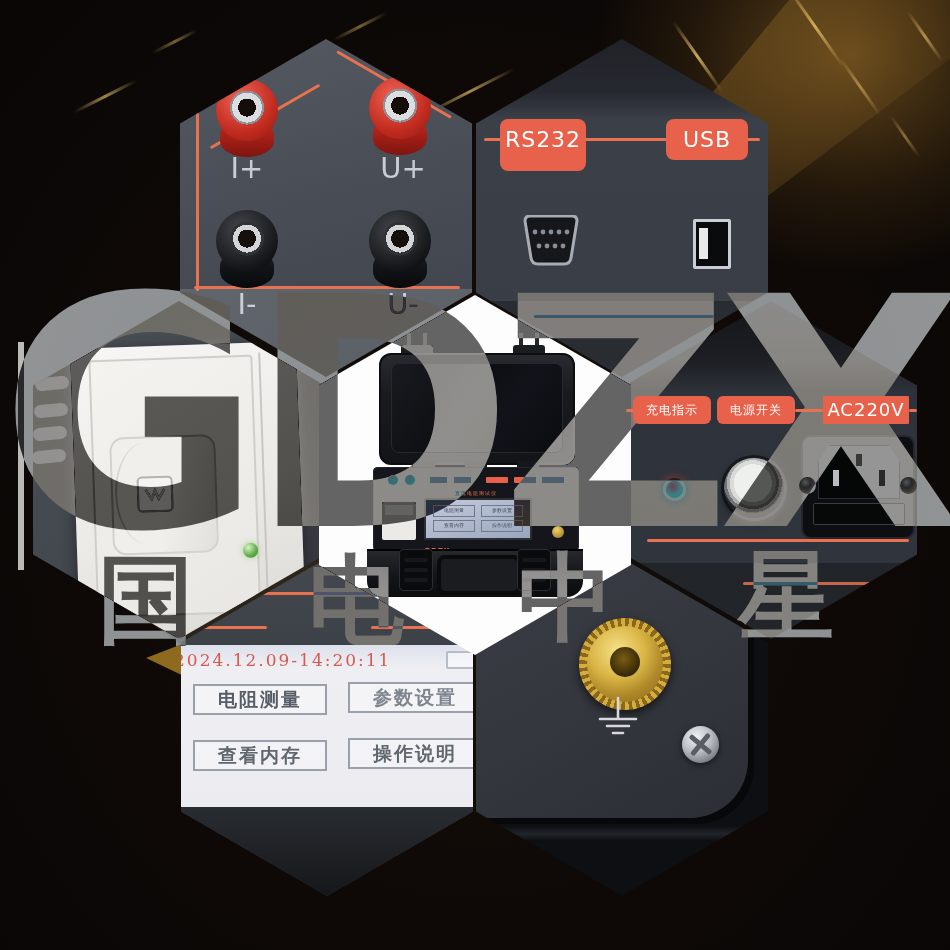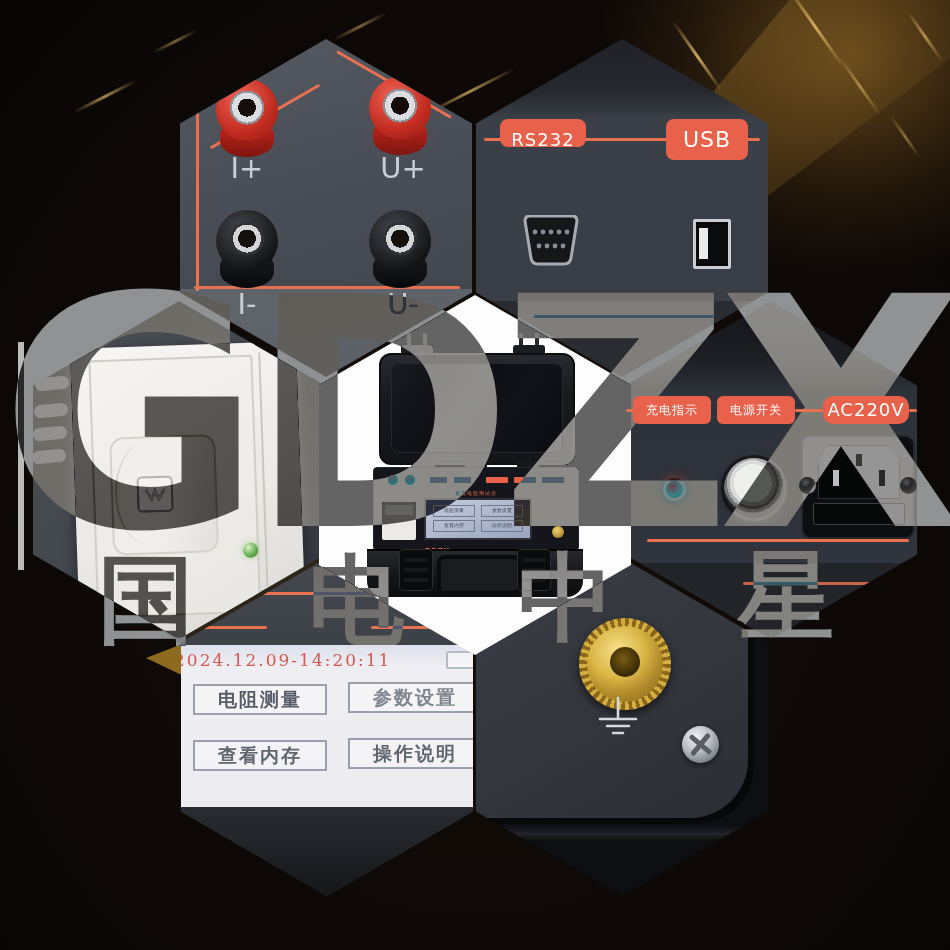--- a/index.html
+++ b/index.html
@@ -87,21 +87,21 @@
         <div class="cap"></div>
       </div>
     <div class="abs" style="left:0;top:250px;width:292px;height:88px;background:rgba(255,255,255,.15);"></div>
     <div class="post-label" style="left:35px;top:248px;">I-</div>
     <div class="post-label" style="left:191px;top:248px;">U-</div>
   </div>
 
   <div class="hex" style="left:476px;top:39px;width:292px;height:338px;
               background:linear-gradient(180deg,#202228 0,#26282f 52px,#3b3f47 80px,#393d45 100%);">
     <div class="ol" style="left:8px;top:99px;width:276px;"></div>
-    <div class="olabel" style="left:24px;top:80px;width:86px;height:28px;line-height:41px;font-size:18px;">RS232</div>
+    <div class="olabel" style="left:24px;top:80px;width:86px;height:52px;line-height:41px;font-size:22px;">RS232</div>
     <div class="olabel" style="left:190px;top:80px;width:82px;height:41px;line-height:41px;font-size:22px;">USB</div>
     <svg class="abs" style="left:40px;top:176px;" width="70" height="52" viewBox="0 0 70 52">
       <path d="M9 6 Q9 1 14 1 L56 1 Q61 1 61 6 L55 43 Q54 49 48 49 L22 49 Q16 49 15 43 Z" fill="#16171b" stroke="#a7acb3" stroke-width="3"></path>
       <circle cx="19" cy="17" r="2.4" fill="#888e97"></circle>
         <circle cx="27" cy="17" r="2.4" fill="#888e97"></circle>
       <circle cx="35" cy="17" r="2.4" fill="#888e97"></circle>
         <circle cx="43" cy="17" r="2.4" fill="#888e97"></circle>
       <circle cx="51" cy="17" r="2.4" fill="#888e97"></circle>
       <circle cx="23" cy="31" r="2.4" fill="#888e97"></circle>
         <circle cx="31" cy="31" r="2.4" fill="#888e97"></circle>
@@ -256,21 +256,21 @@
           <i style="top:28px;"></i>
       </div>
     </div>
   </div>
 
   <div class="abs" style="left:0;top:0;z-index:50;">
     <div class="ol" style="left:626px;top:409px;width:8px;"></div>
     <div class="olabel" style="left:633px;top:396px;width:78px;height:28px;line-height:28px;font-size:12px;border-radius:6px;">充电指示</div>
     <div class="olabel" style="left:717px;top:396px;width:78px;height:28px;line-height:28px;font-size:12px;border-radius:6px;">电源开关</div>
     <div class="ol" style="left:795px;top:409px;width:28px;"></div>
-    <div class="olabel" style="left:823px;top:396px;width:86px;height:28px;line-height:28px;font-size:18px;border-radius:10px;">AC220V</div>
+    <div class="olabel" style="left:823px;top:396px;width:86px;height:28px;line-height:28px;font-size:18px;border-radius:1px;">AC220V</div>
     <div class="ol" style="left:909px;top:409px;width:8px;"></div>
   </div>
 
   <div class="wm" style="left:475px;top:415px;transform:translate(-50%,-50%);font-size:320px;letter-spacing:-14px;opacity:.8;">GDZX</div>
   <div class="wm" style="left:98px;top:552px;font-size:96px;opacity:.8;">国</div>
   <div class="wm" style="left:308px;top:552px;font-size:96px;opacity:.8;">电</div>
   <div class="wm" style="left:518px;top:550px;font-size:96px;opacity:.8;">中</div>
   <div class="wm" style="left:738px;top:548px;font-size:96px;opacity:.8;">星</div>
 
 </div>

